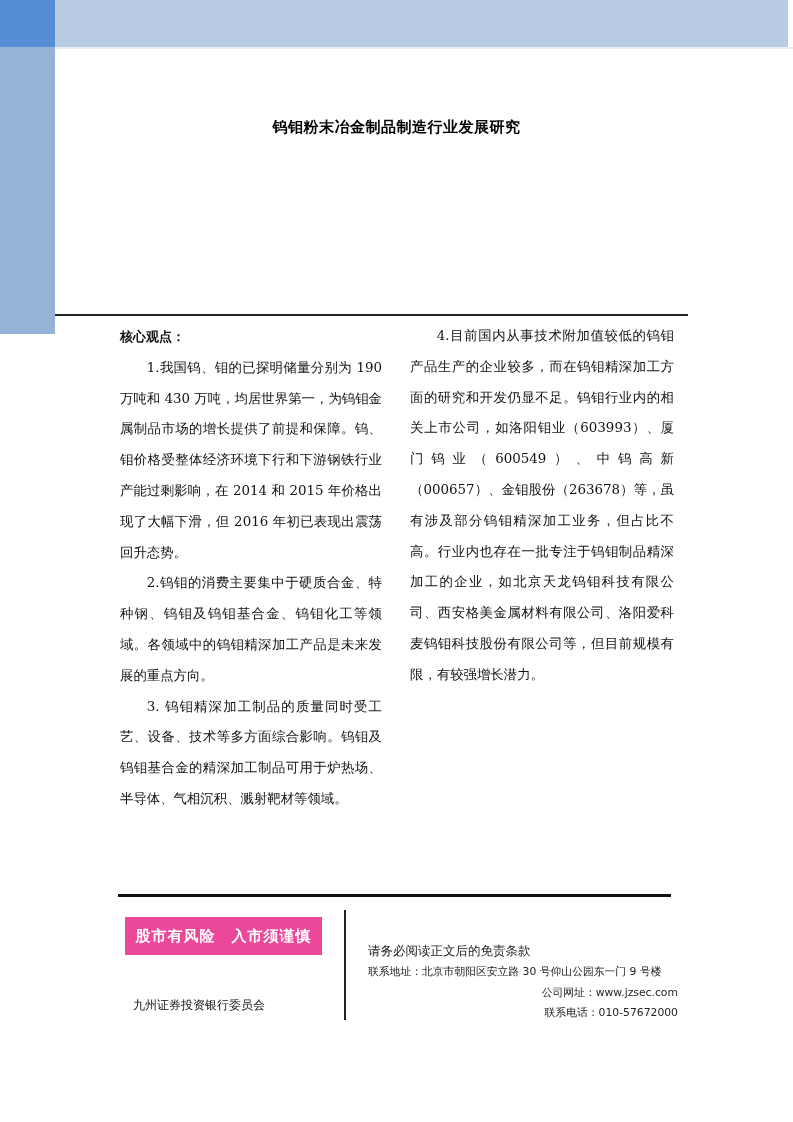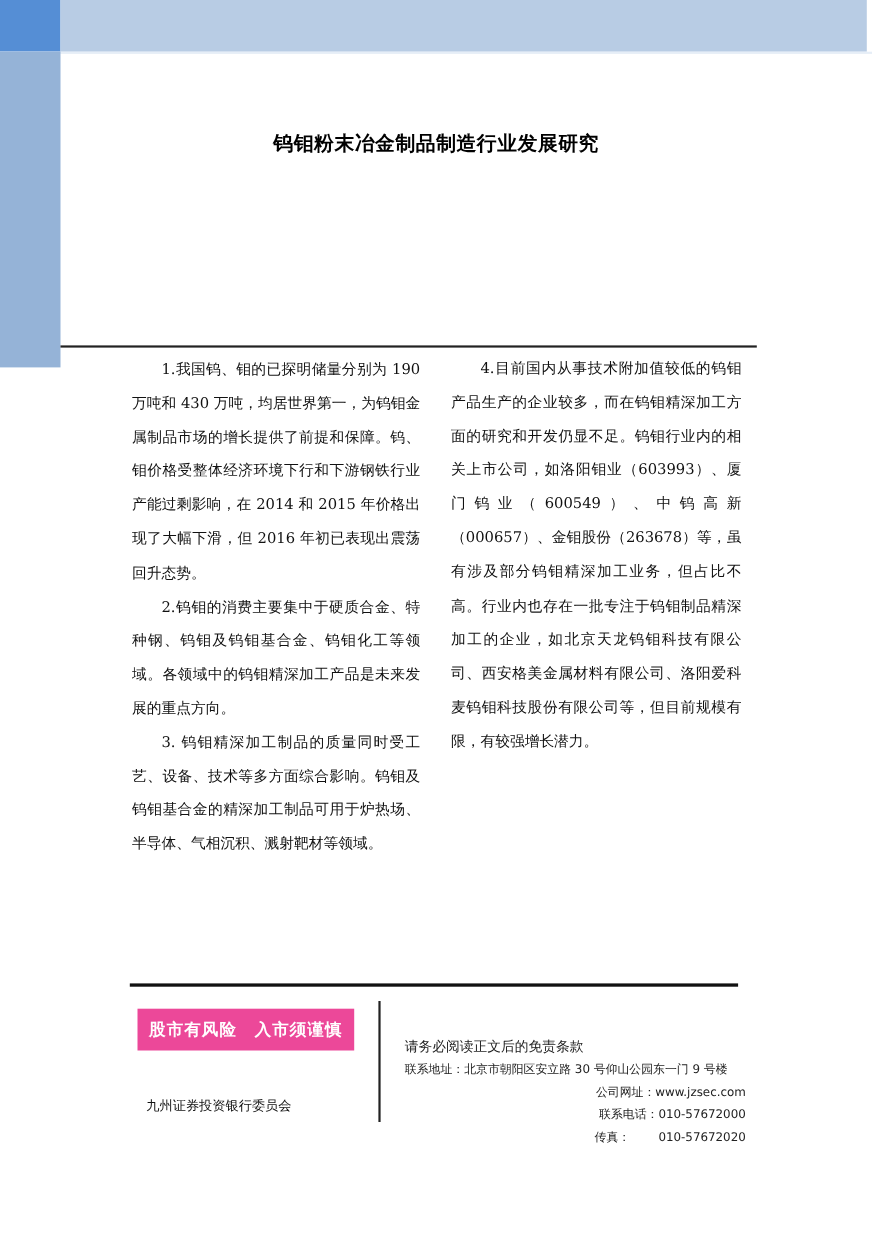--- a/index.html
+++ b/index.html
@@ -4,21 +4,21 @@
 <style>
   html, body { margin: 0; padding: 0; background: #ffffff; }
   body { width: 793px; height: 1122px; position: relative; overflow: hidden;
          font-family: "DejaVu Serif", "Liberation Serif", serif; color: #111; }
   .top-bar { position: absolute; left: 55px; top: 0; width: 733px; height: 47px; background: #b8cce4; }
   .top-bar-edge { position: absolute; left: 0; top: 47px; width: 793px; height: 2px; background: #e6eef7; }
   .corner-block { position: absolute; left: 0; top: 0; width: 55px; height: 47px; background: #558ed5; }
   .side-block { position: absolute; left: 0; top: 47px; width: 55px; height: 287px; background: #95b3d7; }
   .title { position: absolute; left: 0; width: 793px; top: 118px; text-align: center;
            font-family: "DejaVu Sans", "Liberation Sans", sans-serif; font-weight: bold;
-           font-size: 18px; letter-spacing: 0.5px; color: #000; }
+           font-size: 15px; letter-spacing: 0.5px; color: #000; }
   .rule-top { position: absolute; left: 55px; top: 314px; width: 633px; height: 2px; background: #222; }
   .col { position: absolute; top: 322px; width: 262px; font-size: 13.4px; line-height: 30.8px; text-align: justify; }
   .col-left { left: 120px; }
   .col-right { left: 410px; top: 321px; width: 264px; }
   .col p { margin: 0; }
   .indent { text-indent: 2em; }
   .section-heading { font-family: "DejaVu Sans", "Liberation Sans", sans-serif; font-weight: bold; font-size: 13px; }
   .rule-footer { position: absolute; left: 118px; top: 894px; width: 553px; height: 3px; background: #111; }
   .risk-box { position: absolute; left: 125px; top: 917px; width: 197px; height: 38px; background: #ec4899;
               color: #fff; font-weight: bold; font-size: 15px; line-height: 38px; text-align: center; letter-spacing: 1px; }
@@ -36,20 +36,21 @@
 <div class="corner-block"></div>
 <div class="top-bar"></div>
 <div class="top-bar-edge"></div>
 <div class="side-block"></div>
 
 <div class="title">钨钼粉末冶金制品制造行业发展研究</div>
 
 <div class="rule-top"></div>
 
 <div class="col col-left">
+  <p class="section-heading">核心观点：</p>
   <p class="indent">1.我国钨、钼的已探明储量分别为 190 万吨和 430 万吨，均居世界第一，为钨钼金属制品市场的增长提供了前提和保障。钨、钼价格受整体经济环境下行和下游钢铁行业产能过剩影响，在 2014 和 2015 年价格出现了大幅下滑，但 2016 年初已表现出震荡回升态势。</p>
   <p class="indent">2.钨钼的消费主要集中于硬质合金、特种钢、钨钼及钨钼基合金、钨钼化工等领域。各领域中的钨钼精深加工产品是未来发展的重点方向。</p>
   <p class="indent">3. 钨钼精深加工制品的质量同时受工艺、设备、技术等多方面综合影响。钨钼及钨钼基合金的精深加工制品可用于炉热场、半导体、气相沉积、溅射靶材等领域。</p>
 </div>
 
 <div class="col col-right">
   <p class="indent">4.目前国内从事技术附加值较低的钨钼产品生产的企业较多，而在钨钼精深加工方面的研究和开发仍显不足。钨钼行业内的相关上市公司，如洛阳钼业（603993）、厦门钨业（600549）、中钨高新（000657）、金钼股份（263678）等，虽有涉及部分钨钼精深加工业务，但占比不高。行业内也存在一批专注于钨钼制品精深加工的企业，如北京天龙钨钼科技有限公司、西安格美金属材料有限公司、洛阳爱科麦钨钼科技股份有限公司等，但目前规模有限，有较强增长潜力。</p>
 </div>
 
 <div class="rule-footer"></div>
@@ -65,17 +66,13 @@
     <span>联系地址：</span><span>北京市朝阳区安立路 30 号仰山公园东一门 9 号楼</span>
   </div>
   <div class="row">
     <span class="lbl">公司网址：</span>
       <span>www.jzsec.com</span>
   </div>
   <div class="row">
     <span class="lbl">联系电话：</span>
       <span>010-57672000</span>
   </div>
-  <div class="row">
-    <span class="lbl fax-lbl">传真：</span>
-      <span>010-57672020</span>
-  </div>
 </div>
 
 </body></html>

